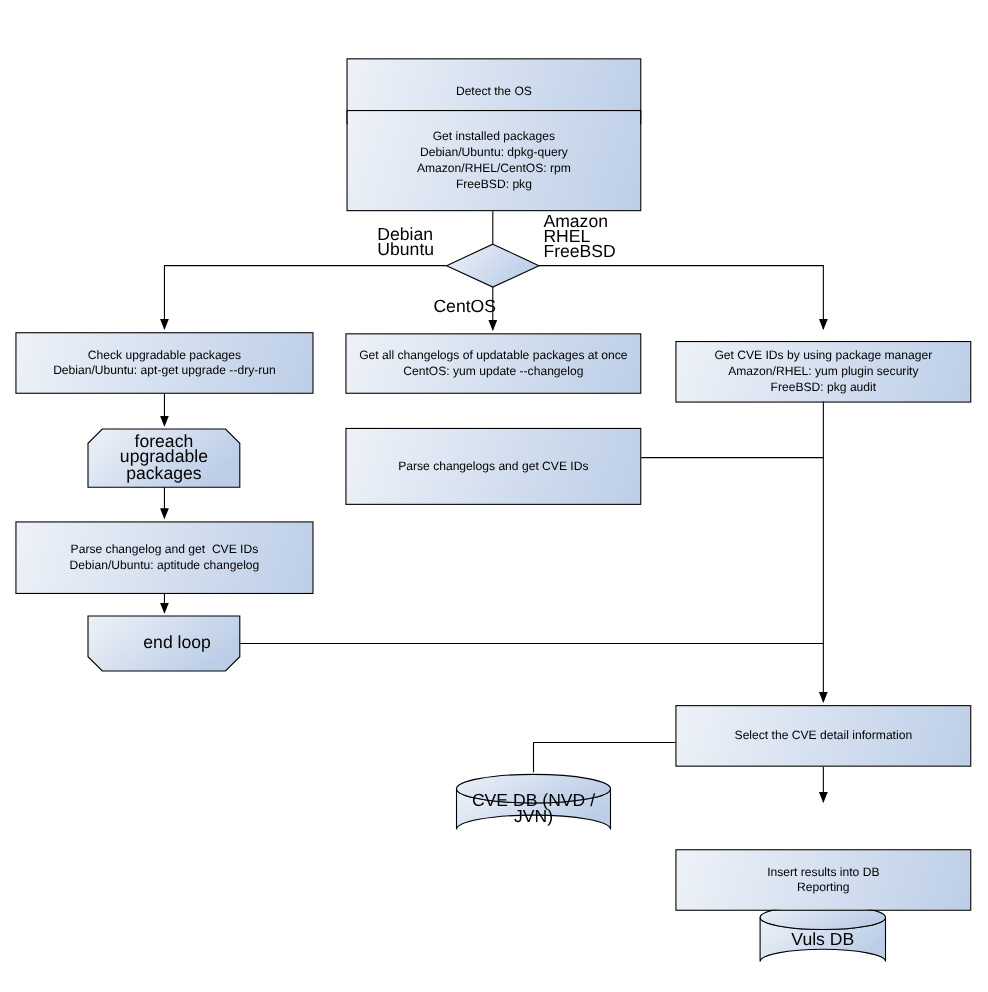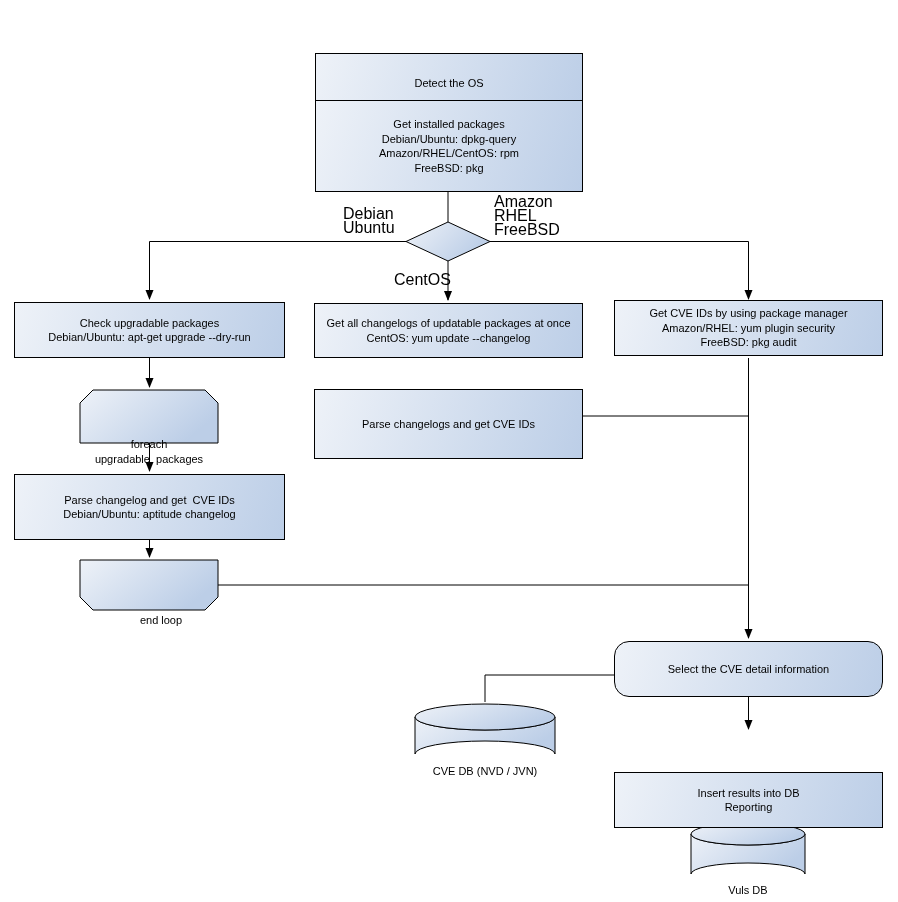--- a/index.html
+++ b/index.html
@@ -10,21 +10,21 @@
   .layer{position:absolute;left:0;top:0;}
   .box{
     position:absolute;box-sizing:border-box;
     border:1px solid #000;
     background:linear-gradient(108deg,var(--fill-light,#eef2f8) 0%,var(--fill-dark,#bccee7) 100%);
     display:flex;align-items:center;justify-content:center;
     text-align:center;font-size:11px;line-height:14.5px;white-space:pre-wrap;
   }
   .shape-label{
     position:absolute;display:flex;align-items:center;justify-content:center;
-    text-align:center;font-size:11px;line-height:14.5px;white-space:pre-wrap;margin-top:35px;
+    text-align:center;font-size:16px;line-height:14.5px;white-space:pre-wrap;
   }
   .edge-label{
     position:absolute;font-size:16px;line-height:14px;text-align:left;white-space:pre-wrap;
   }
 </style>
 </head>
 <body>
 
 <div class="canvas">
 
@@ -73,30 +73,30 @@
 Debian/Ubuntu: dpkg-query
 Amazon/RHEL/CentOS: rpm
 FreeBSD: pkg</div>
 
   <div class="box" style="left:14px;top:302px;width:271px;height:56px;">Check upgradable packages
 Debian/Ubuntu: apt-get upgrade --dry-run</div>
 
   <div class="box" style="left:314px;top:303px;width:269px;height:55px;">Get all changelogs of updatable packages at once
 CentOS: yum update --changelog</div>
 
-  <div class="box" style="left:614px;top:300px;width:269px;height:56px;text-align:center;">Get CVE IDs by using package manager
+  <div class="box" style="left:614px;top:310px;width:269px;height:56px;text-align:center;">Get CVE IDs by using package manager
 Amazon/RHEL: yum plugin security
 FreeBSD: pkg audit</div>
 
   <div class="box" style="left:314px;top:389px;width:269px;height:70px;">Parse changelogs and get CVE IDs</div>
 
   <div class="box" style="left:14px;top:474px;width:271px;height:66px;">Parse changelog and get  CVE IDs
 Debian/Ubuntu: aptitude changelog</div>
 
-  <div class="box" style="left:614px;top:641px;width:269px;height:56px;border-radius:15px;">Select the CVE detail information</div>
+  <div class="box" style="left:614px;top:641px;width:269px;height:56px;">Select the CVE detail information</div>
 
   <div class="box" style="left:614px;top:772px;width:269px;height:56px;">Insert results into DB
 Reporting</div>
 
   <div class="shape-label" style="left:80px;top:390px;width:138px;height:53px;">foreach
 upgradable  packages</div>
 
   <div class="shape-label" style="left:80px;top:560px;width:138px;height:50px;padding-left:12px;">end loop</div>
 
   <div class="shape-label" style="left:415px;top:714px;width:140px;height:44px;">CVE DB (NVD / JVN)</div>

